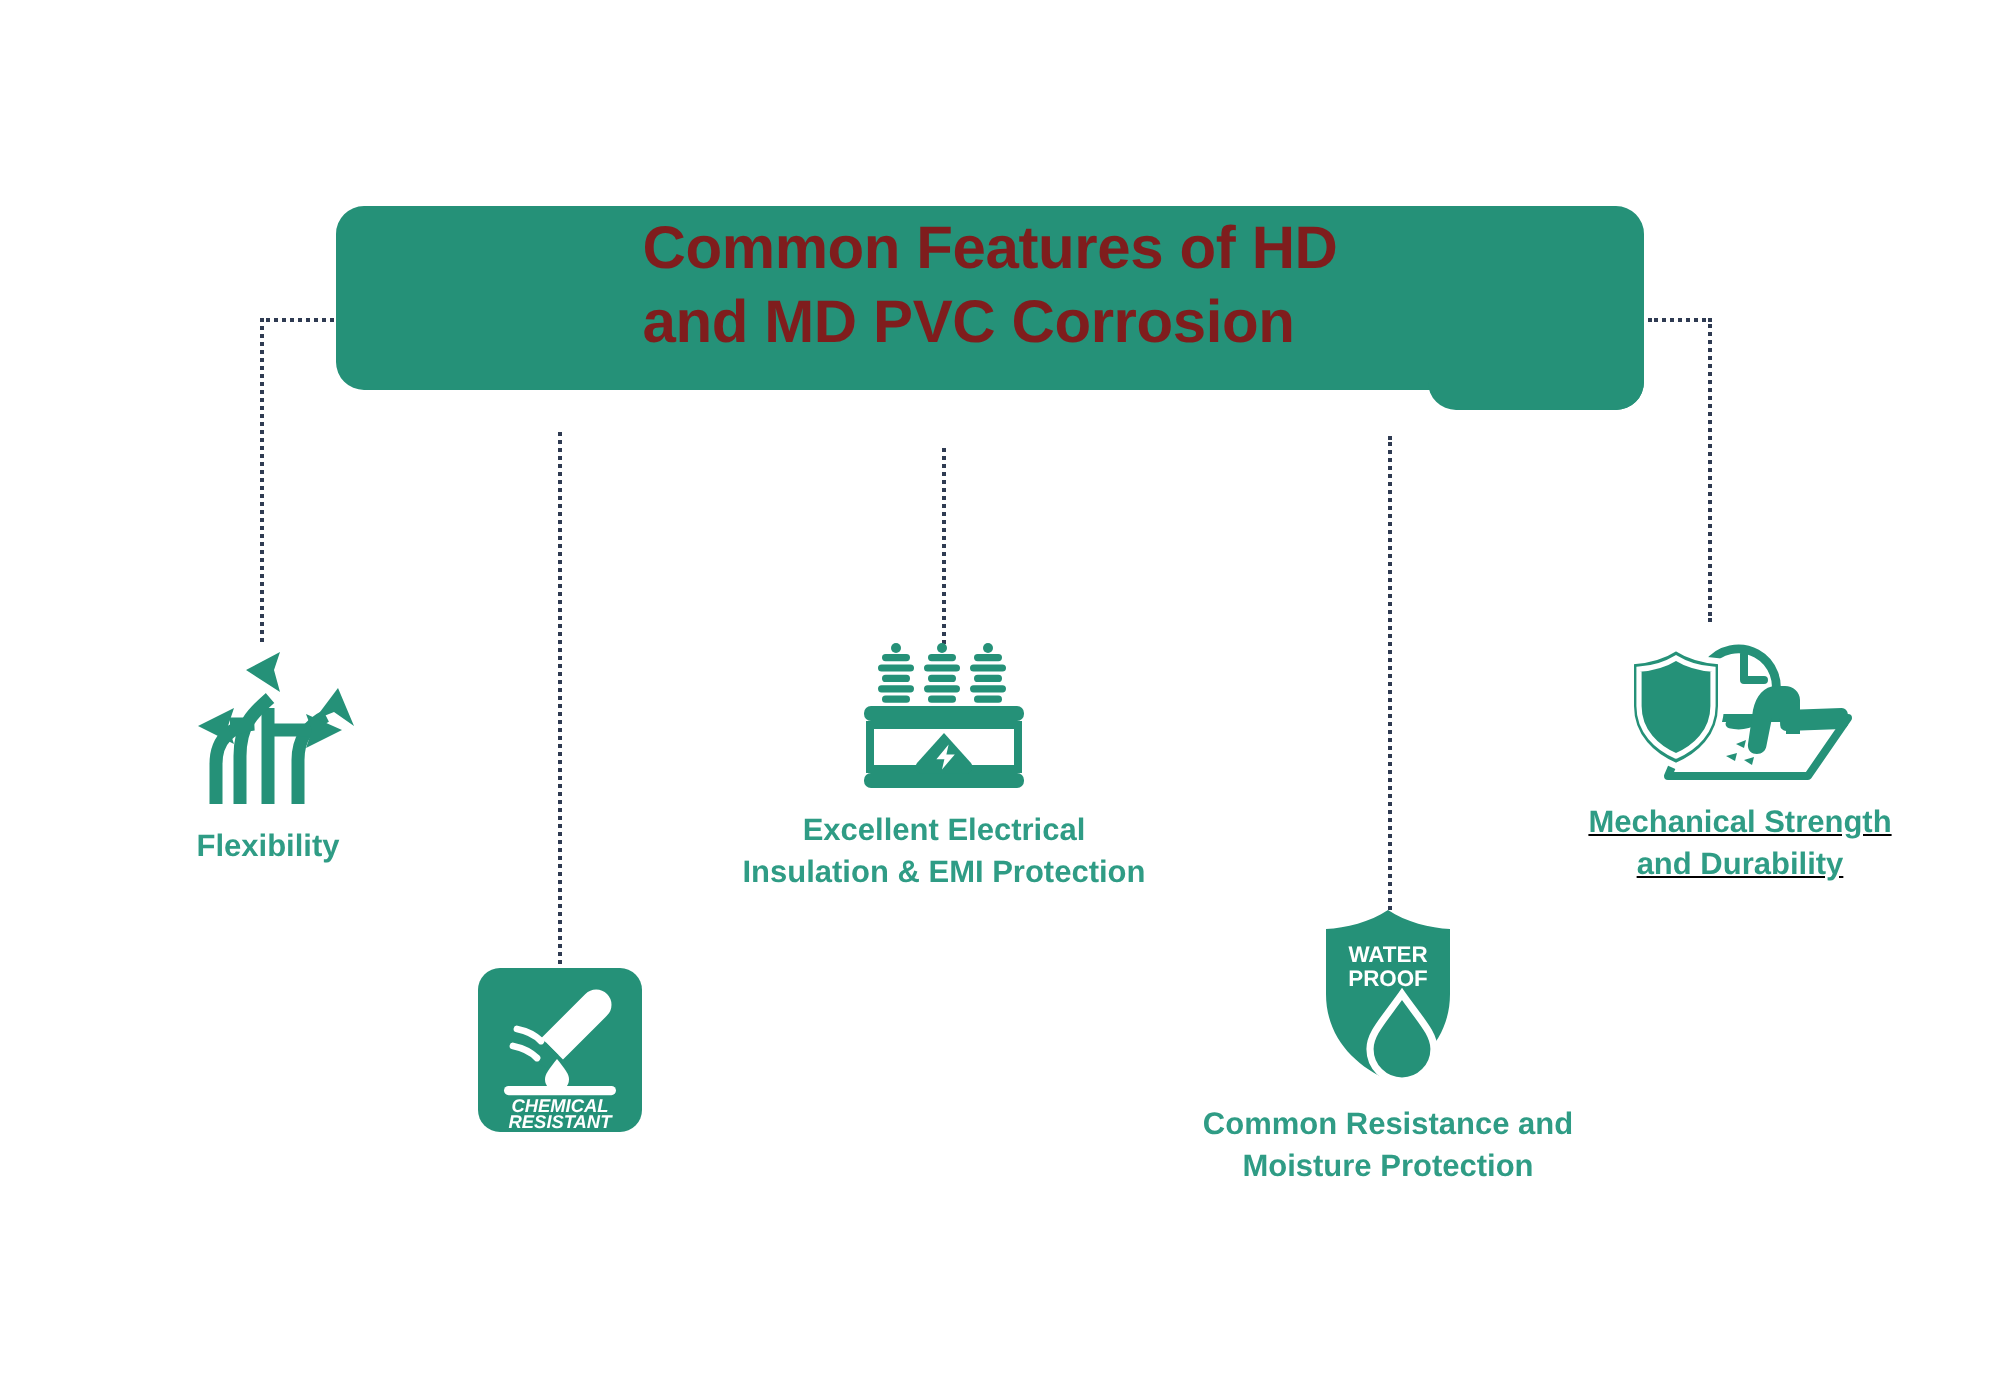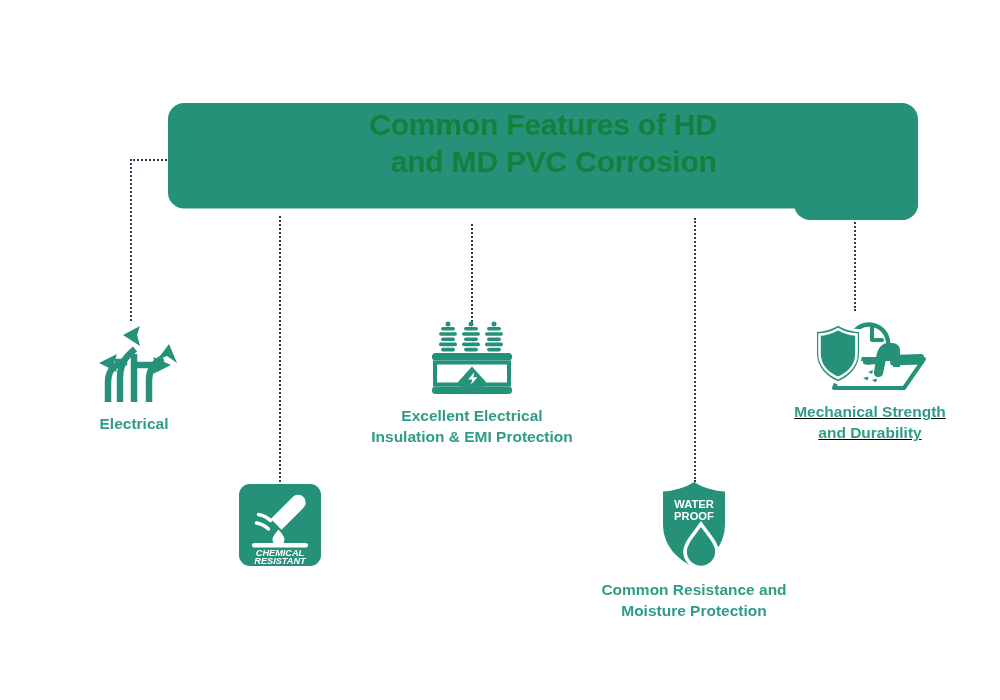--- a/index.html
+++ b/index.html
@@ -30,27 +30,27 @@
   }
   .conn-h {
     border-top: 2px dotted #2f3b52;
   }
 
   
   #banner {
     position: absolute;
     left: 168px;
     top: 103px;
-    width: 750px;
+    width: 654px;
     height: 102px;
-    color: #15803d;
+    color: #7f1d1d;
     font-size: 30px;
     font-weight: bold;
     line-height: 1.22;
-    text-align: right;
+    text-align: left;
     letter-spacing: -0.2px;
     display: flex;
     align-items: center;
     justify-content: center;
     padding-bottom: 10px;
     box-sizing: border-box;
   }
   #banner-shape {
     position: absolute;
     inset: 0;
@@ -130,21 +130,21 @@
           <path d="M53 28 L 36 17 L 53 8 L 50 17 Z"></path>
 
           <path d="M30 36 L 12 45 L 30 54 L 27 45 Z"></path>
 
           <path d="M66 39 L 84 47 L 66 56 L 69 47 Z"></path>
 
           <path d="M70 42 L 82 26 L 90 45 L 80 38 Z"></path>
         </g>
       </svg>
     </span>
-    <div class="node-label">Electrical</div>
+    <div class="node-label">Flexibility</div>
   </div>
 
   <div class="node" style="left:180px; top:484px; width:200px;font-style:italic;">
     <span class="node-icon">
       <svg width="82" height="82" viewBox="0 0 82 82">
         <rect x="0" y="0" width="82" height="82" rx="11" fill="#259178"></rect>
 
         <g fill="#ffffff">
           <path d="M64.5 13.0 a7.6 7.6 0 0 1 0 10.8 L 42.5 45.8 L 31.7 35.0 L 53.7 13.0 a7.6 7.6 0 0 1 10.8 0 Z"></path>
           <path d="M34.0 37.3 L 40.2 43.5 L 35.5 50.5 L 27.0 45.9 Z" fill="#259178"></path>
@@ -204,21 +204,21 @@
           <path d="M44 48.5 L 57.5 63.5 a3.2 3.2 0 0 1 -2.4 5.2 H 32.9 a3.2 3.2 0 0 1 -2.4 -5.2 Z"></path>
 
           <path d="M46.3 54.3 L 40.2 61.6 h4.0 l -1.2 5.1 l 6.4 -7.5 h -4.2 Z" fill="#ffffff"></path>
         </g>
       </svg>
     </span>
     <div class="node-label">Excellent Electrical
 Insulation &amp; EMI Protection</div>
   </div>
 
-  <div class="node" style="left:594px; top:480px; width:200px;">
+  <div class="node" style="left:594px; top:453px; width:200px;">
     <span class="node-icon">
       <svg width="70" height="90" viewBox="0 0 70 90">
 
         <path d="M35 2 C 26 8 14 11 4 11.5 V 44 C 4 66 19 80 35 87 C 51 80 66 66 66 44 V 11.5 C 56 11 44 8 35 2 Z" fill="#259178"></path>
 
         <text x="35" y="28" font-family="Liberation Sans, sans-serif" font-size="11.2" font-weight="bold" fill="#ffffff" text-anchor="middle">WATER</text>
         <text x="35" y="40" font-family="Liberation Sans, sans-serif" font-size="11.2" font-weight="bold" fill="#ffffff" text-anchor="middle">PROOF</text>
 
         <path d="M42 44 C 52 58 58 64 58 71.5 A 16 16 0 0 1 26 71.5 C 26 64 32 58 42 44 Z" fill="#259178" stroke="#ffffff" stroke-width="3.6"></path>
       </svg>

